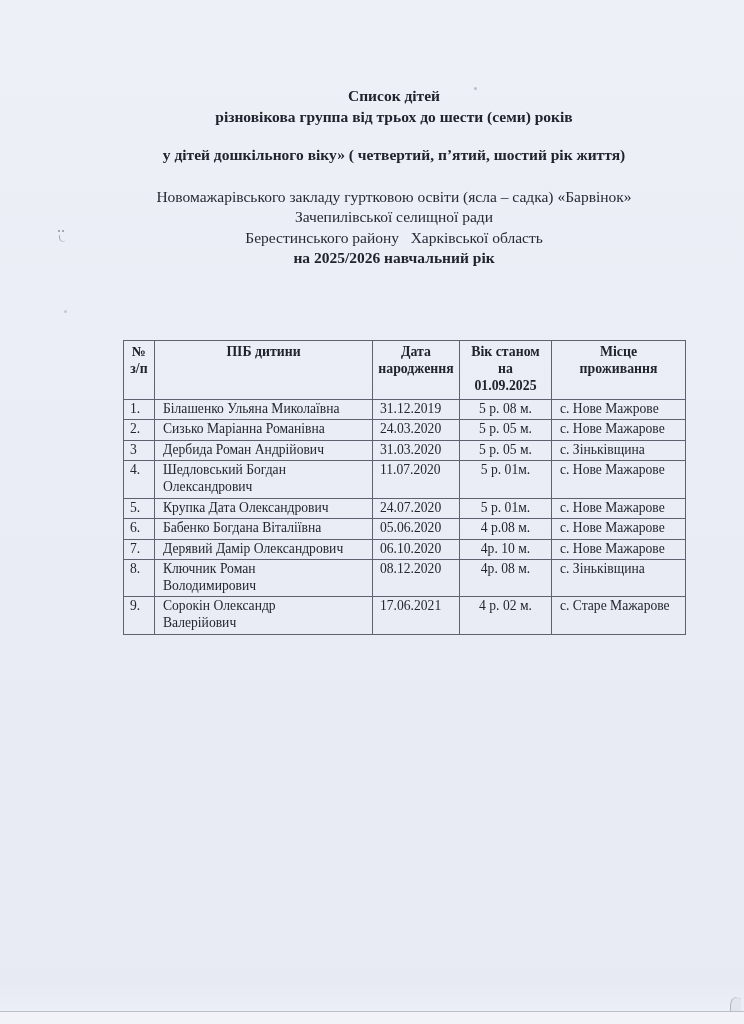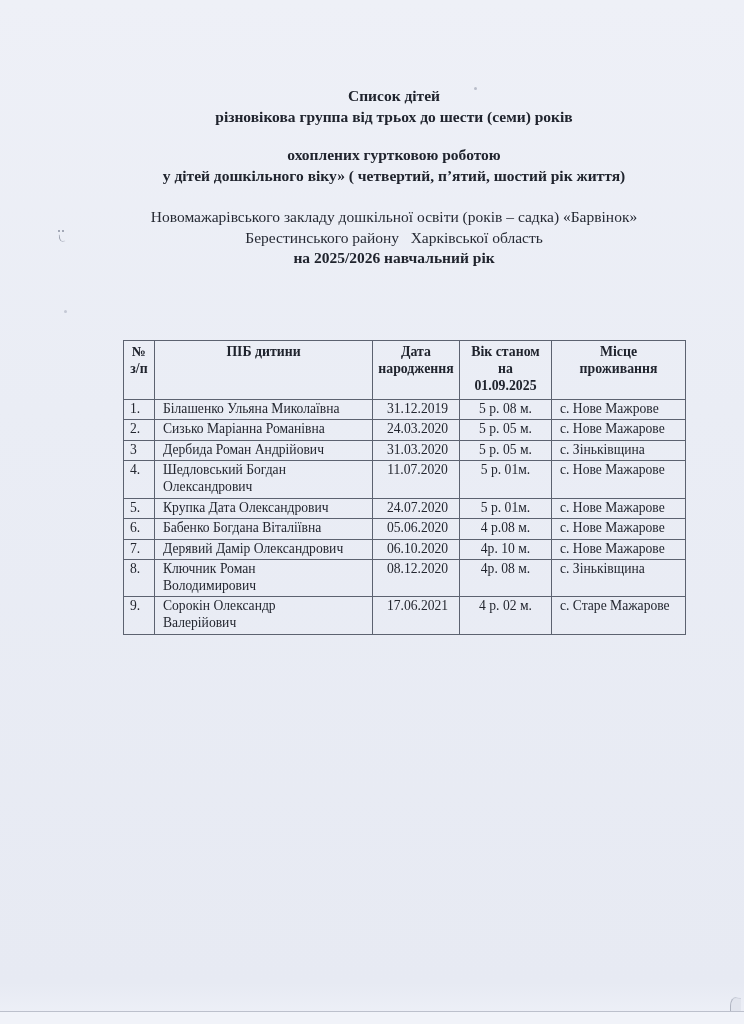--- a/index.html
+++ b/index.html
@@ -57,21 +57,21 @@
     font-size: 13.8px;
     color: #20242e;
   }
   .list-table td {
     padding: 1px 4px 2px 4px;
     line-height: 1.22;
   }
   .hdr-line { display: block; }
   td.c-num   { padding-left: 6px; }
   td.c-name  { padding-left: 8px; white-space: pre-line; }
-  td.c-dob   { text-align: center; padding-left: 7px; }
+  td.c-dob   { text-align: left; padding-left: 7px; }
   td.c-age   { text-align: center; }
   td.c-place { padding-left: 8px; }
 
   
   .artifact-mark { position: absolute; left: 56px; top: 230px; width: 11px; height: 13px; }
   .artifact-mark::before {
     content: ""; position: absolute; left: 2px; top: 0;
     width: 2px; height: 2px; border-radius: 50%;
     background: #8b90a0; box-shadow: 4px 0 0 #8b90a0;
   }
@@ -114,24 +114,24 @@
 <div class="page">
 
   <div class="artifact-mark"></div>
   <div class="artifact-dot-1"></div>
   <div class="artifact-dot-2"></div>
 
   <div class="heading-wrap">
     <div class="h-line bold">Список дітей</div>
     <div class="h-line bold">різновікова группа від трьох до шести (семи) років</div>
     <div class="spacer-sm"></div>
-    <div class="h-line bold">охоплених гуртковою роботою</div>
     <div class="h-line bold">у дітей дошкільного віку» ( четвертий, п’ятий, шостий рік життя)</div>
     <div class="spacer-md"></div>
-    <div class="h-line">Новомажарівського закладу дошкільної освіти (років – садка) «Барвінок»</div>
+    <div class="h-line">Новомажарівського закладу гуртковою освіти (ясла – садка) «Барвінок»</div>
+    <div class="h-line">Зачепилівської селищної ради</div>
     <div class="h-line">Берестинського району&nbsp;&nbsp; Харківської область</div>
     <div class="h-line bold">на 2025/2026 навчальний рік</div>
   </div>
 
   <table class="list-table">
     <colgroup>
       <col style="width:31px">
       <col style="width:218px">
       <col style="width:87px">
       <col style="width:92px">

